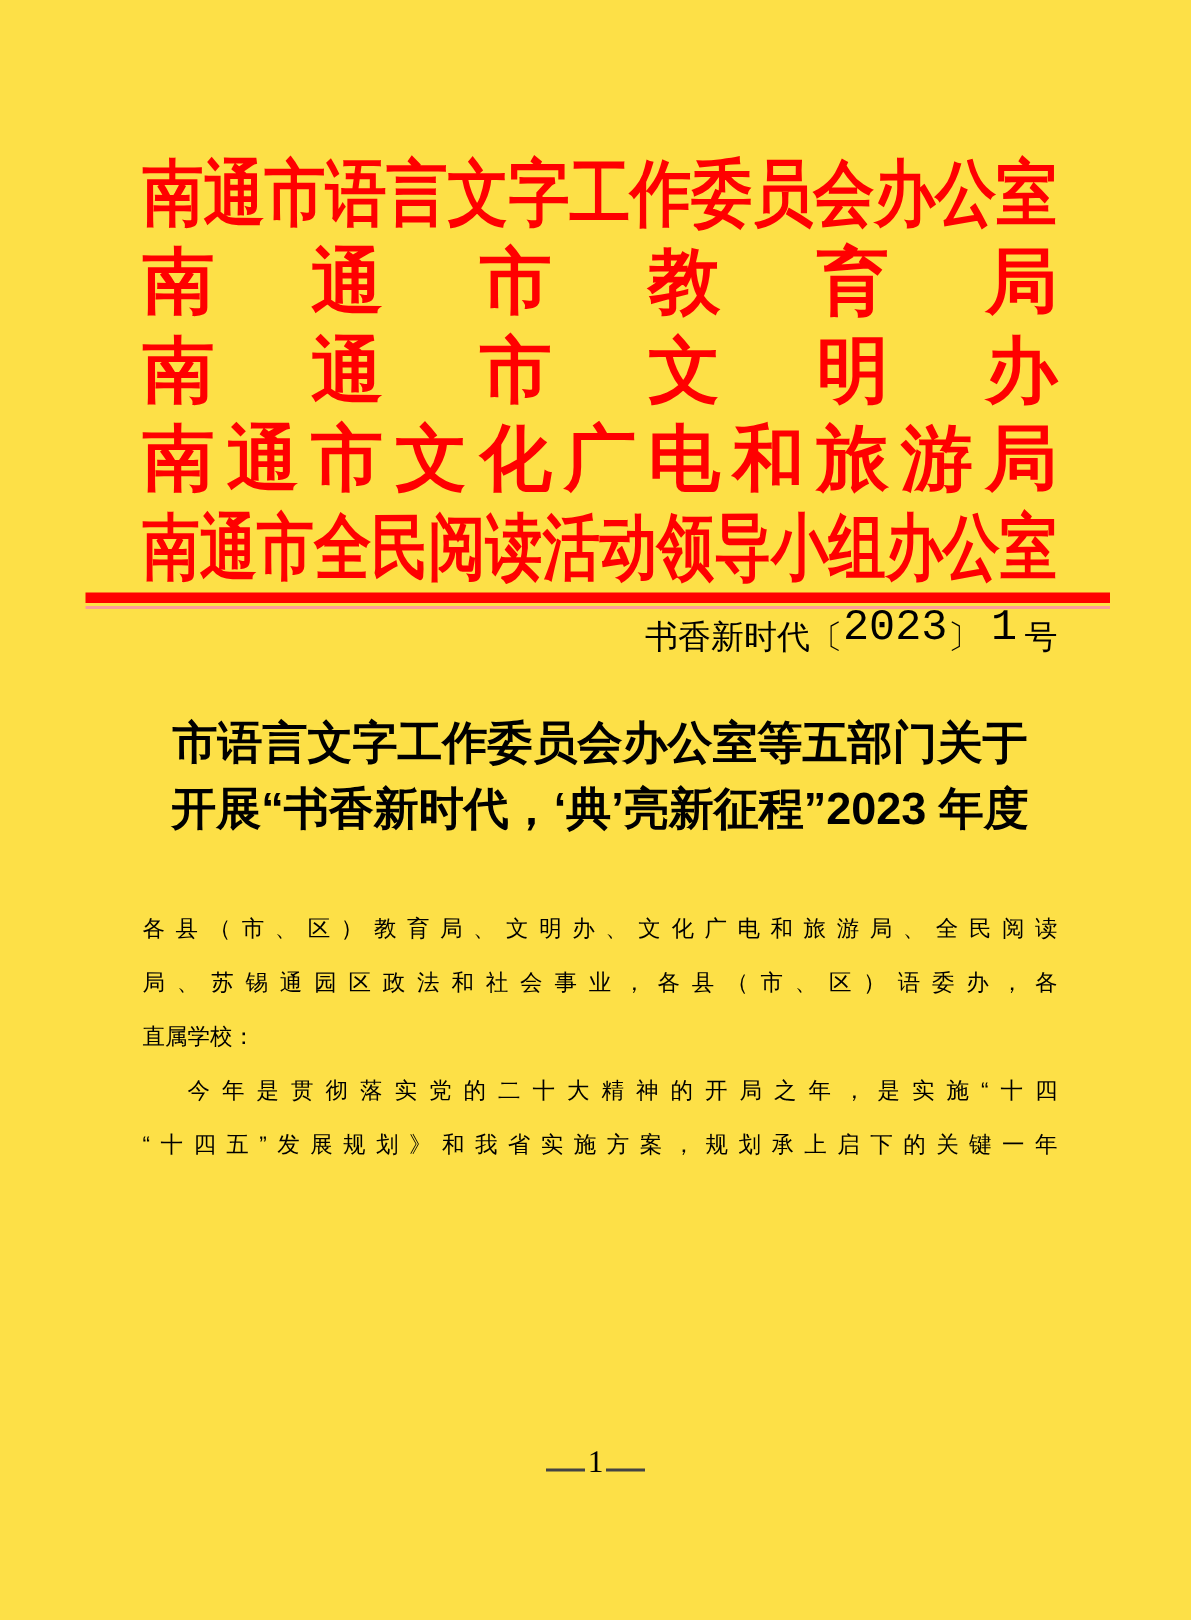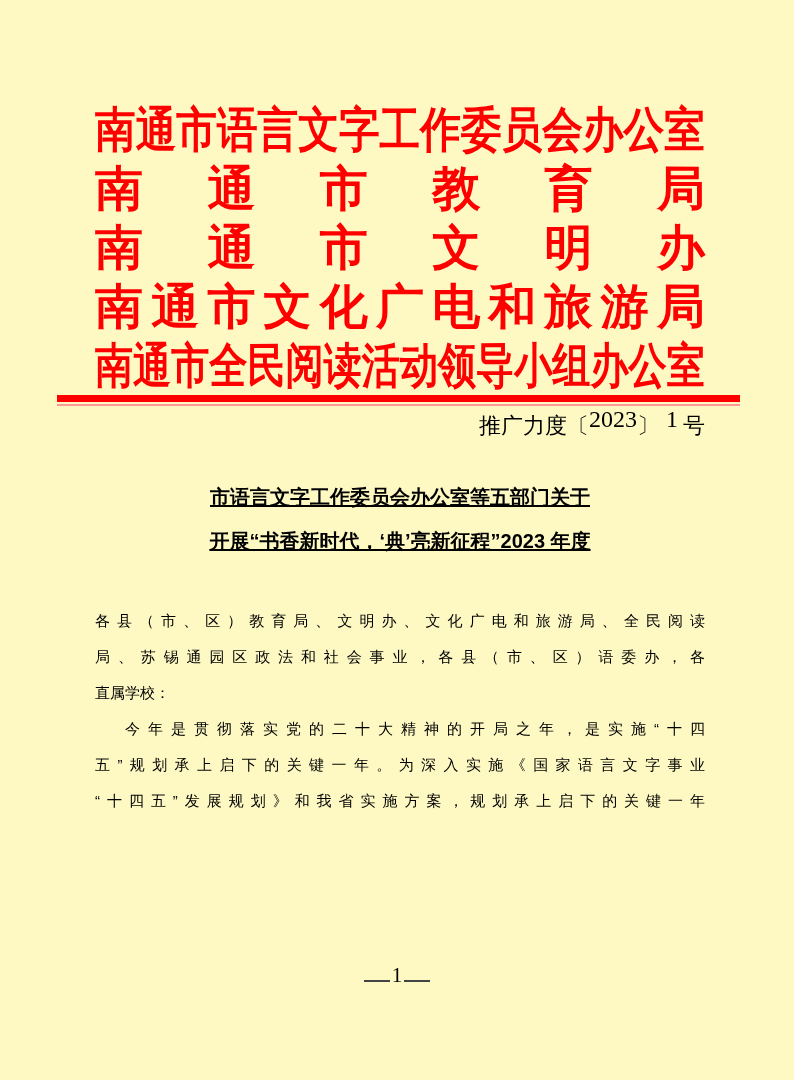--- a/index.html
+++ b/index.html
@@ -1,20 +1,20 @@
 <!DOCTYPE html>
 <html><head>
 <meta charset="utf-8">
 <style>
   html,body{margin:0;padding:0;background:#e8e8e8;}
   .page{
     position:relative;
     width:794px;height:1080px;
     margin:0 auto;
-    background:#fef9c3;
+    background:#fde047;
     font-family:"Liberation Sans",sans-serif;
     color:#000;
     overflow:hidden;
   }
   .content{padding:0 89px 0 95px;}
 
   
   .letterhead{margin-top:100px;color:#ff0000;font-weight:bold;}
   .hline{height:59px;line-height:59px;font-size:48px;white-space:nowrap;}
   .condense{display:inline-block;transform-origin:0 50%;}
@@ -28,29 +28,29 @@
 
   
   .doc-number{
     margin-top:3px;
     line-height:32px;
     font-size:22px;
     text-align:right;
     white-space:nowrap;
   }
   .dn-num{
-    font-family:Liberation Serif, serif;
-    font-size:24px;
+    font-family:Liberation Mono, monospace;
+    font-size:29px;
     position:relative;top:-6px;
   }
   .dn-no{margin-left:7px;}
   .dn-suffix{margin-left:5px;}
 
   
-  .doc-title{margin-top:33px;font-size:20px;font-weight:bold;text-decoration:underline;}
+  .doc-title{margin-top:33px;font-size:30px;font-weight:bold;}
   .title-line{line-height:44px;text-align:center;white-space:nowrap;}
 
   
   .body-text{margin-top:40px;font-size:15px;}
   .bline{
     line-height:36px;
     text-align:justify;
     text-align-last:justify;
     height:36px;
     overflow:hidden;
@@ -116,37 +116,36 @@
         <span class="condense" style="transform:scaleX(0.794)">南通市全民阅读活动领导小组办公室</span>
       </div>
     </div>
 
     <div class="rule-wrap">
       <div class="rule-main"></div>
       <div class="rule-sub"></div>
     </div>
 
     <div class="doc-number">
-      <span>推广力度</span><span>〔</span><span class="dn-num">2023</span><span>〕</span><span class="dn-num dn-no">1</span><span class="dn-suffix">号</span>
+      <span>书香新时代</span><span>〔</span><span class="dn-num">2023</span><span>〕</span><span class="dn-num dn-no">1</span><span class="dn-suffix">号</span>
     </div>
 
     <div class="doc-title">
       <div class="title-line">市语言文字工作委员会办公室等五部门关于</div>
       <div class="title-line">开展“书香新时代，‘典’亮新征程”2023 年度</div>
     </div>
 
     <div class="body-text">
       <div>
         <div class="bline">各县（市、区）教育局、文明办、文化广电和旅游局、全民阅读</div>
         <div class="bline">局、苏锡通园区政法和社会事业，各县（市、区）语委办，各</div>
         <div class="bline last-left">直属学校：</div>
       </div>
       <div>
         <div class="bline indent">今年是贯彻落实党的二十大精神的开局之年，是实施“十四</div>
-        <div class="bline">五”规划承上启下的关键一年。为深入实施《国家语言文字事业</div>
         <div class="bline">“十四五”发展规划》和我省实施方案，规划承上启下的关键一年</div>
       </div>
     </div>
 
   </div>
 
   <div class="footer">
     <span class="pn-dash"></span><span class="pn-num">1</span><span class="pn-dash"></span>
   </div>
 </div>

